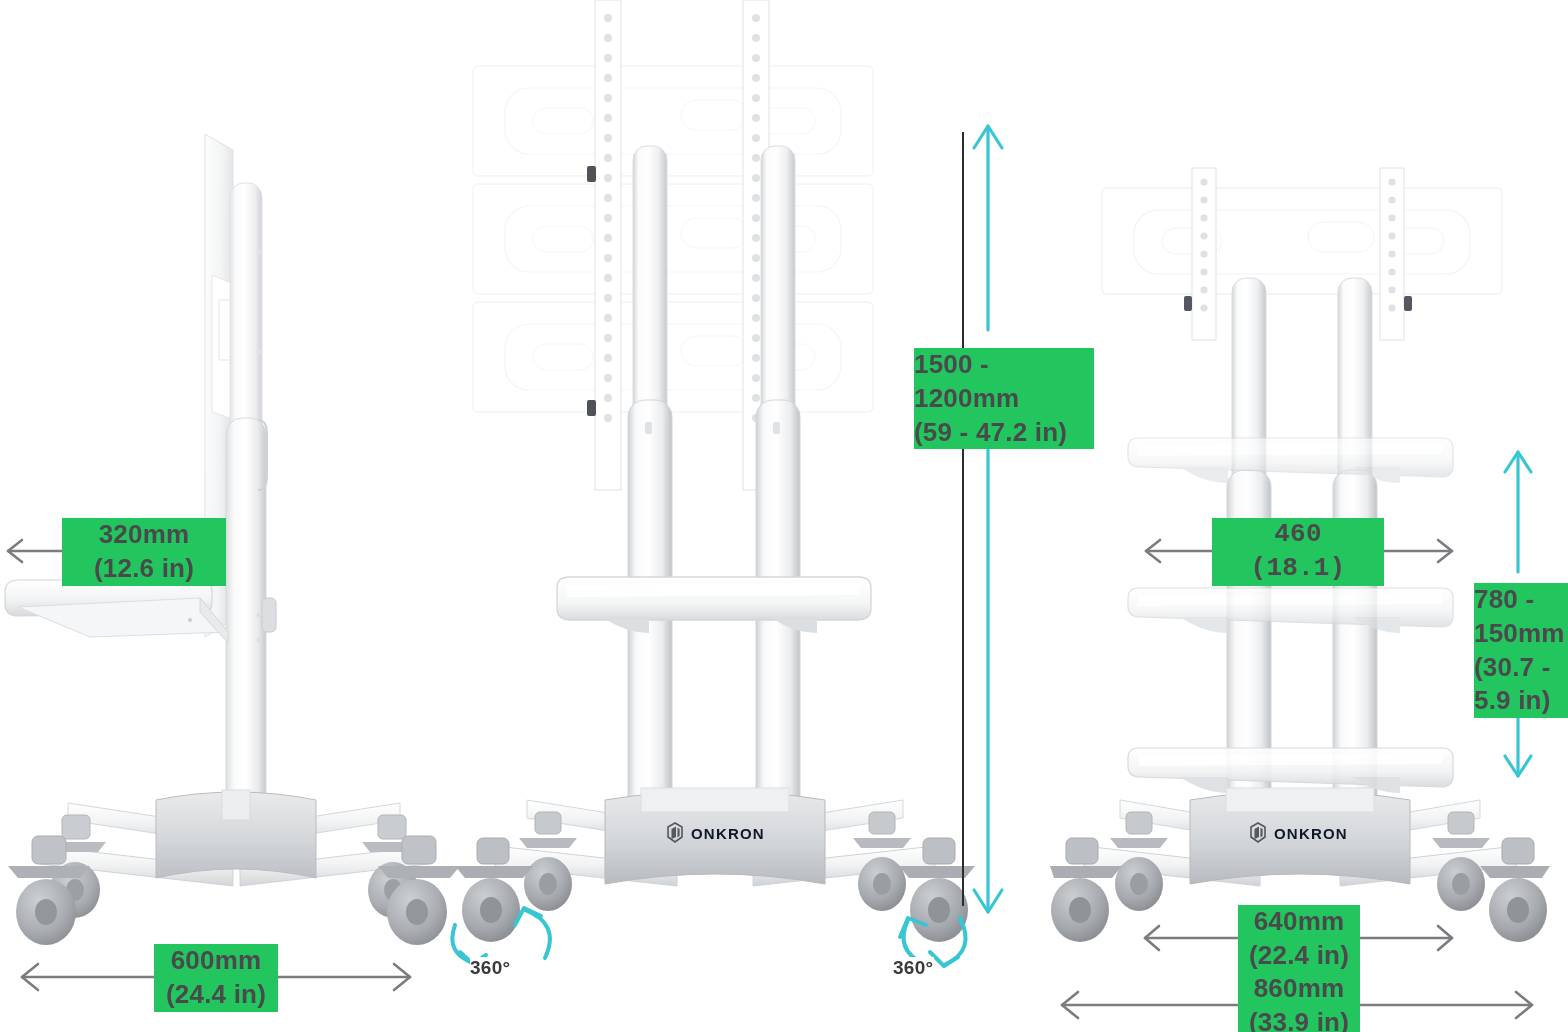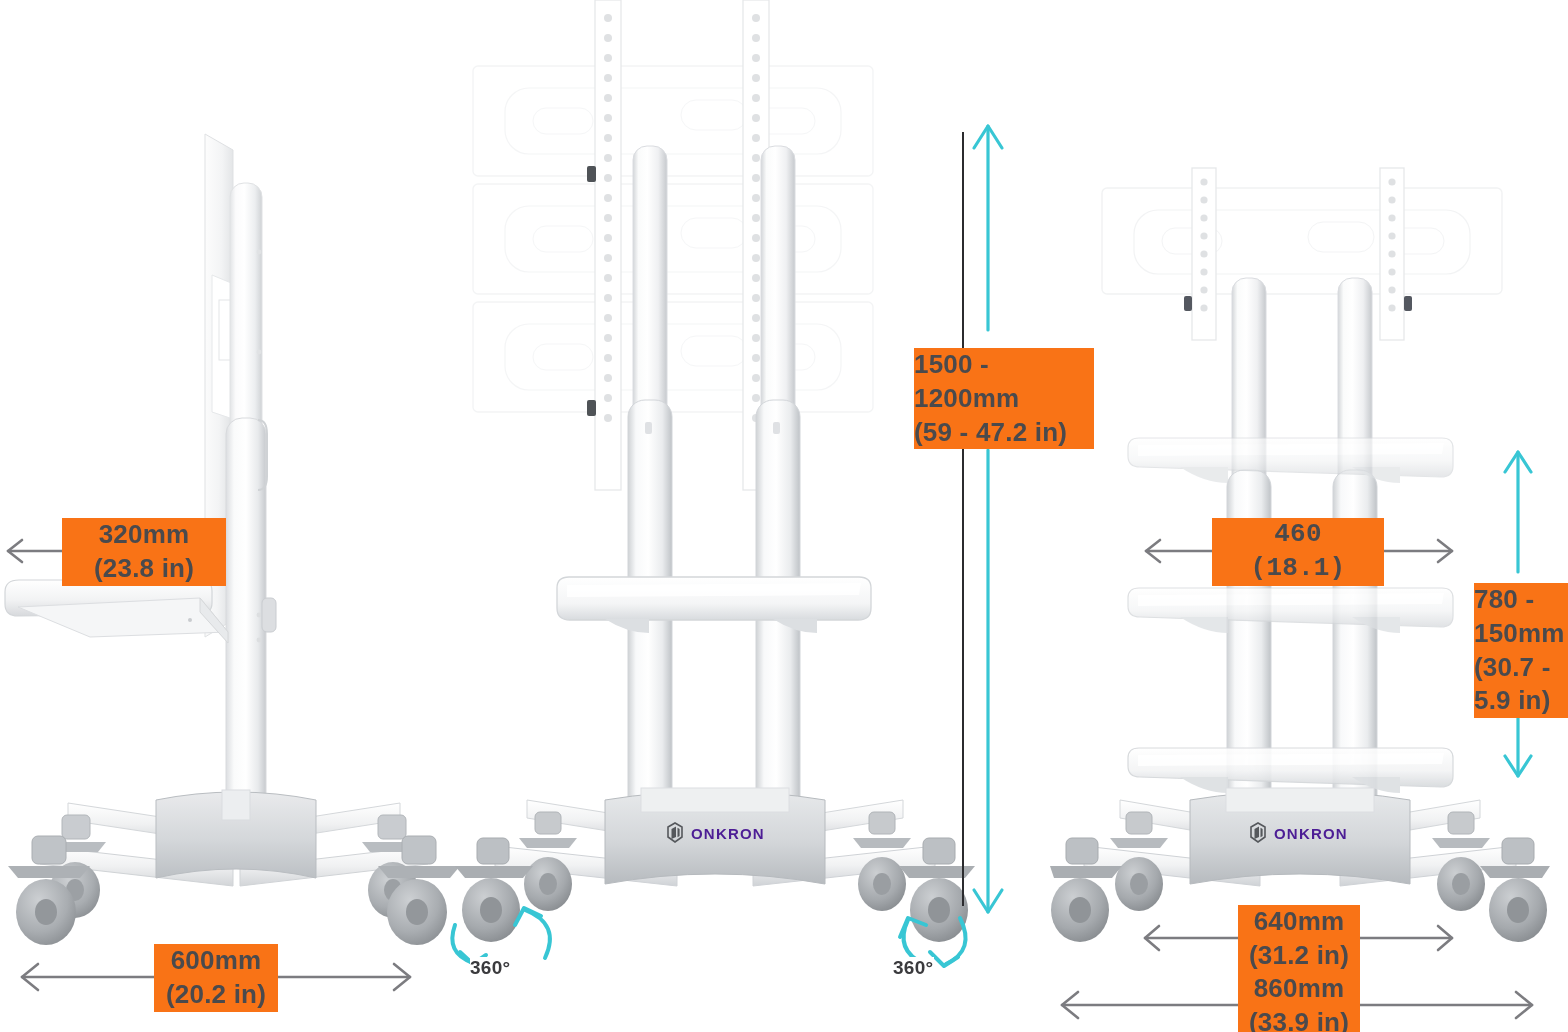--- a/index.html
+++ b/index.html
@@ -20,21 +20,21 @@
 
   
   .dim-text{
     position:absolute;
     color:#4a4a4d;
     font-size:26px;
     font-weight:700;
     line-height:1.30;
     letter-spacing:.2px;
     white-space:pre-line;
-    background:#f97316;
+    background:#22c55e;
     z-index:40;
   }
   .dim-text.center{text-align:center;}
   .dim-text.left{text-align:left;}
   .rot-label{
     position:absolute;
     color:#3a3a3d;
     font-size:19px;
     font-weight:700;
     letter-spacing:.3px;
@@ -47,21 +47,21 @@
     position:absolute;
     display:flex;
     align-items:center;
     gap:6px;
     z-index:30;
   }
   .logo-word{
     font-size:15px;
     font-weight:700;
     letter-spacing:1.2px;
-    color:#4c1d95;
+    color:#0f172a;
   }
 </style>
 </head>
 <body>
 
 <div id="stage">
 
   <svg class="abs" style="left:0px;top:0px;" width="470" height="950" viewBox="0 0 470 950">
     <defs>
       <linearGradient id="poleL" x1="0" y1="0" x2="1" y2="0">
@@ -550,39 +550,39 @@
 
     <g stroke="#38c6d4" stroke-width="4" fill="none" stroke-linecap="round" stroke-linejoin="round">
       <path d="M908,920 q-14,30 16,44"></path>
       <polyline points="900,937 908,918 926,925"></polyline>
       <path d="M960,918 q16,32 -14,46"></path>
       <polyline points="930,952 944,966 958,957"></polyline>
     </g>
   </svg>
 
   <div class="dim-text center" style="left:62px;top:518px;width:164px;">320mm
-(23.8 in)</div>
+(12.6 in)</div>
 
   <div class="dim-text center" style="left:154px;top:944px;width:124px;">600mm
-(20.2 in)</div>
+(24.4 in)</div>
 
   <div class="dim-text left" style="left:914px;top:348px;width:180px;">1500 -
 1200mm
 (59 - 47.2 in)</div>
 
   <div class="dim-text center" style="left:1212px;top:518px;width:172px;font-family:Liberation Mono, monospace;">460
 (18.1)</div>
 
   <div class="dim-text left" style="left:1474px;top:583px;width:100px;">780 -
 150mm
 (30.7 -
 5.9 in)</div>
 
   <div class="dim-text center" style="left:1238px;top:905px;width:122px;">640mm
-(31.2 in)</div>
+(22.4 in)</div>
 
   <div class="dim-text center" style="left:1238px;top:972px;width:122px;">860mm
 (33.9 in)</div>
 
   <div class="rot-label" style="left:470px;top:957px;">360°</div>
 
   <div class="rot-label" style="left:893px;top:957px;">360°</div>
 
 </div>
 

